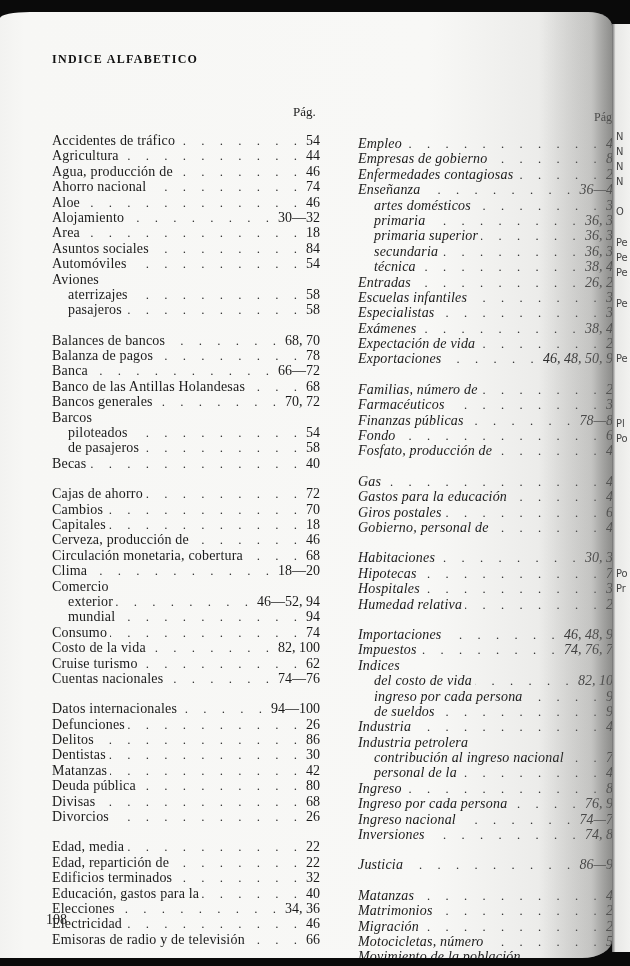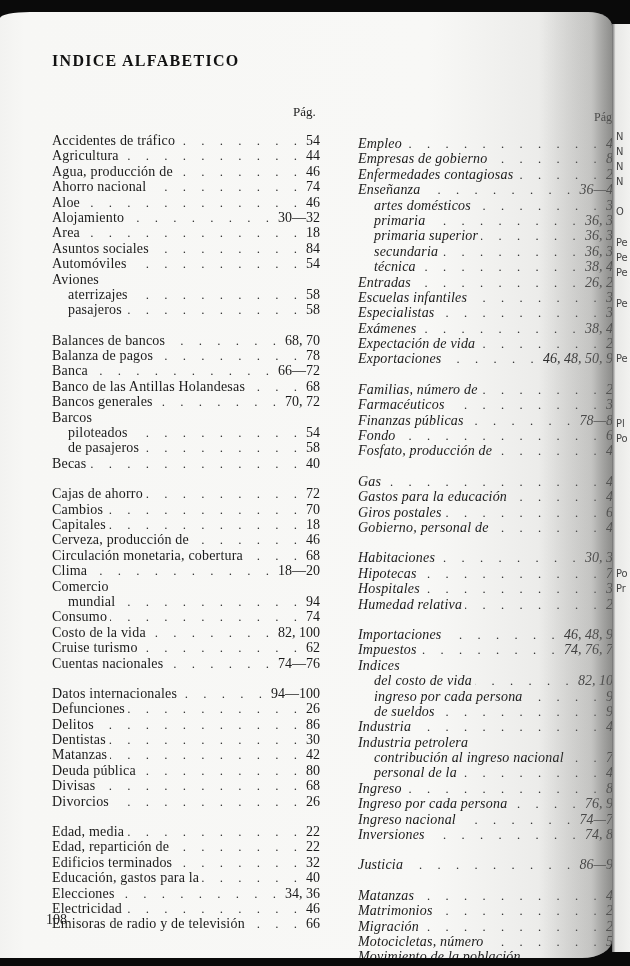--- a/index.html
+++ b/index.html
@@ -23,21 +23,21 @@
       background: linear-gradient(to right, #6a6a6a 0%, #e8e8e6 20%, #f2f2f0 100%);
       overflow: hidden;
     }
     .next-page .frag {
       position: absolute; left: 4px; font-size: 11px; color: #444;
       font-family: "DejaVu Sans Condensed", "DejaVu Sans", sans-serif; white-space: nowrap;
     }
     .title {
       position: absolute; left: 52px; top: 40px;
       font-family: "Liberation Serif", serif; font-weight: bold;
-      font-size: 16px; letter-spacing: 1.3px; color: #111;
+      font-size: 12px; letter-spacing: 1.3px; color: #111;
     }
     .pag-hdr {
       position: absolute; font-size: 13px; color: #222;
       font-family: "Liberation Serif", serif;
     }
     .col {
       position: absolute; width: 270px;
       font-family: "DejaVu Serif", serif; font-size: 12px;
       line-height: 15.4px;
     }
@@ -208,20 +208,25 @@
       </div>
       <div class="entry">
         <span class="label">Clima</span>
         <span class="dots"></span>
         <span class="pages">18—20</span>
       </div>
       <div class="entry nodots">
         <span class="label">Comercio</span>
         <span class="dots"></span>
         <span class="pages"></span>
+      </div>
+      <div class="entry sub">
+        <span class="label">exterior</span>
+        <span class="dots"></span>
+        <span class="pages">46—52, 94</span>
       </div>
       <div class="entry sub">
         <span class="label">mundial</span>
         <span class="dots"></span>
         <span class="pages">94</span>
       </div>
       <div class="entry">
         <span class="label">Consumo</span>
         <span class="dots"></span>
         <span class="pages">74</span>

